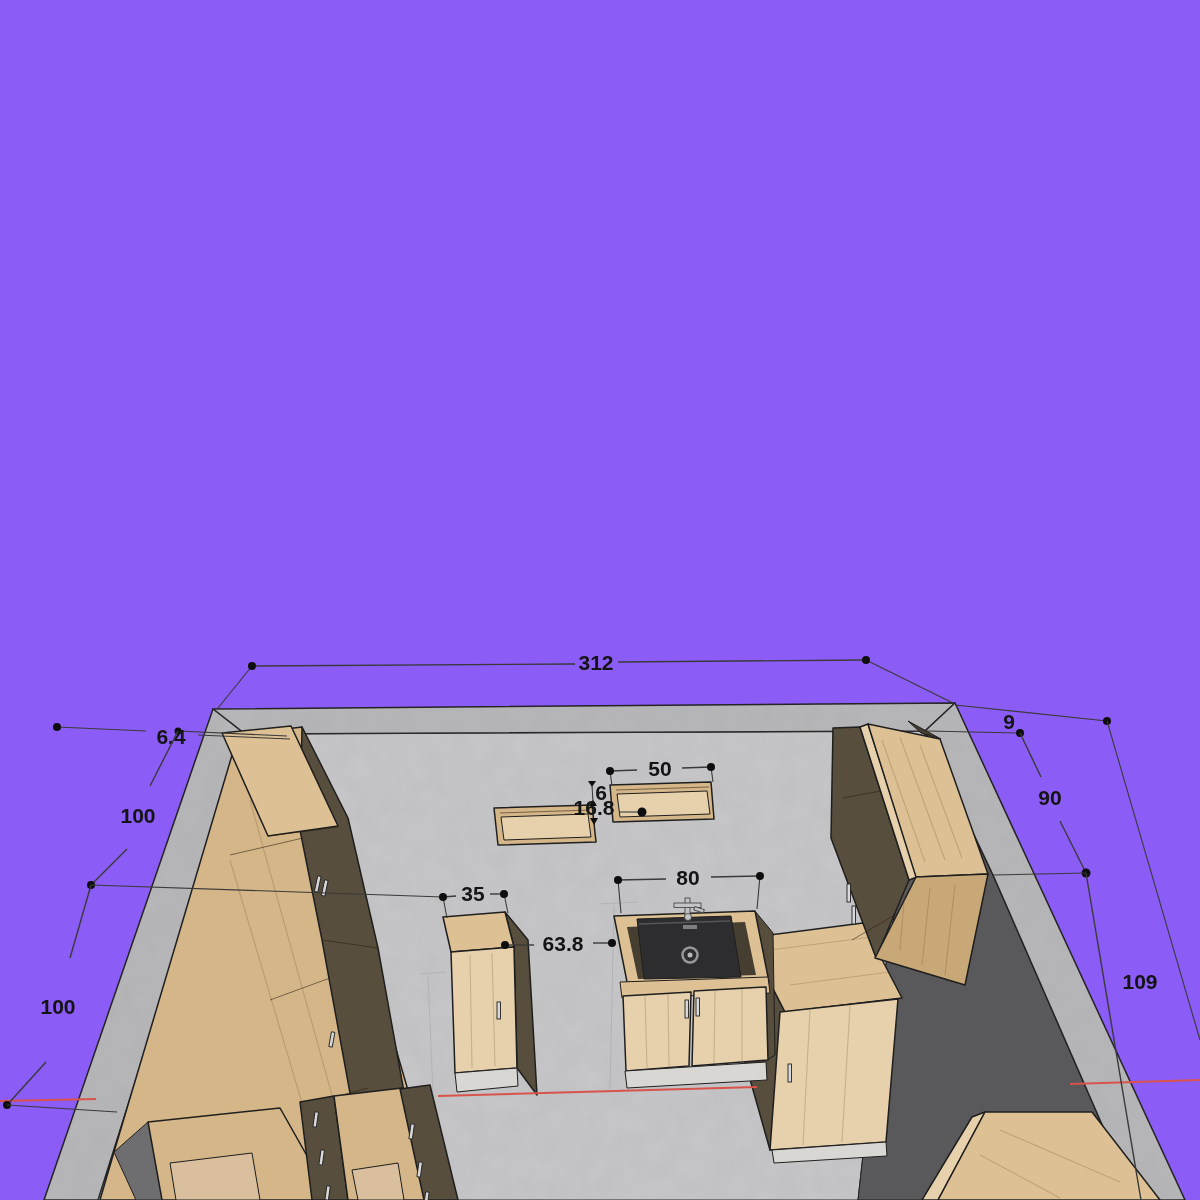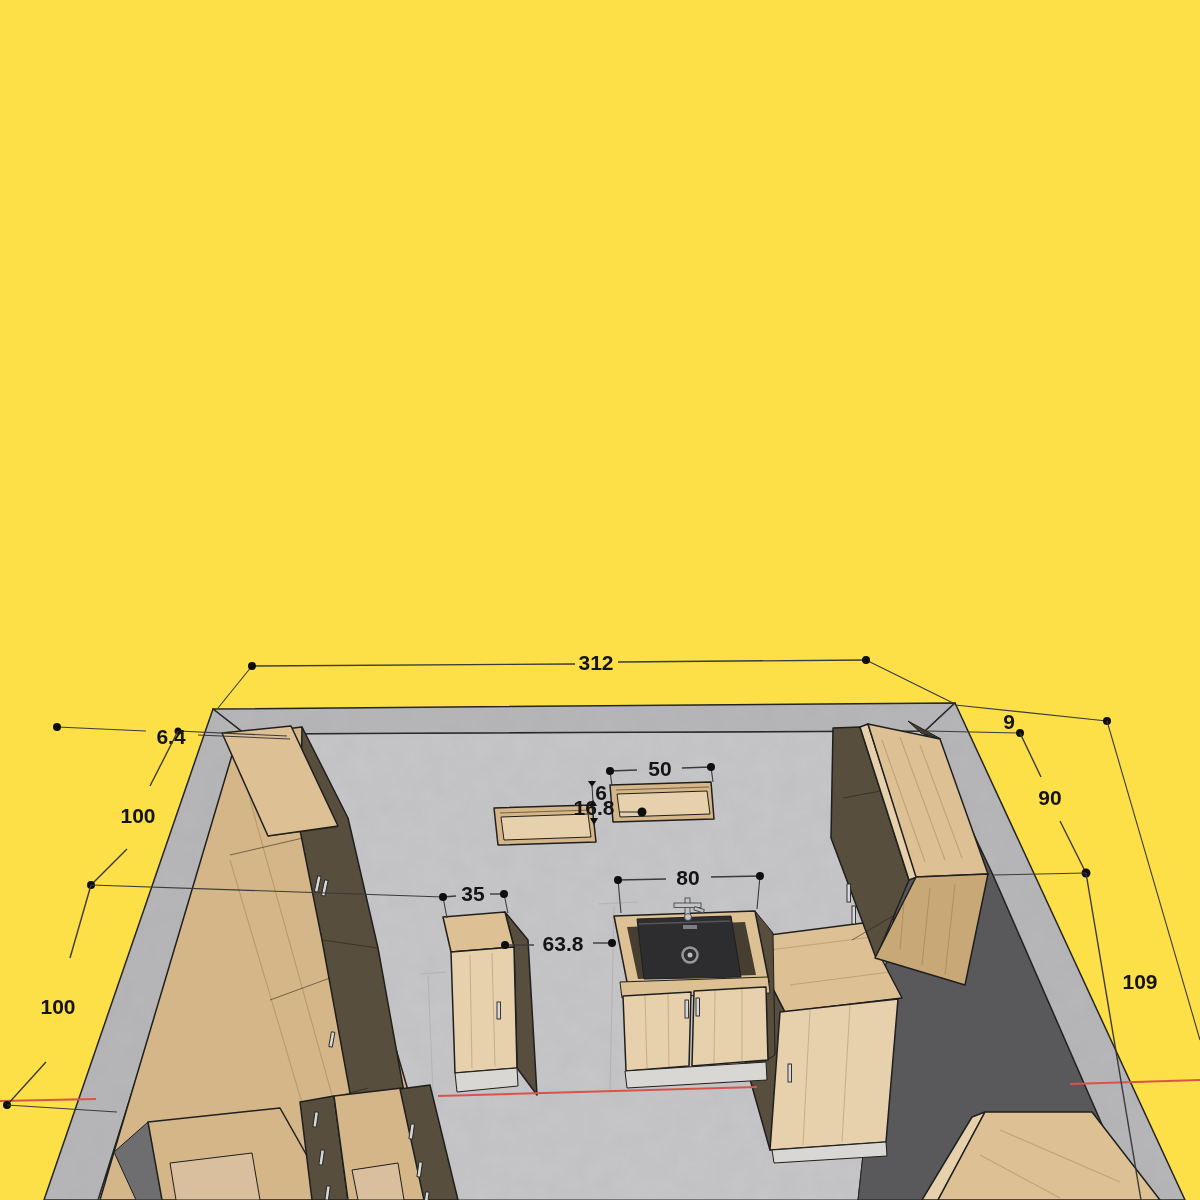--- a/index.html
+++ b/index.html
@@ -1,16 +1,16 @@
 <!DOCTYPE html>
 <html style="--floor: #c7c6c8; --wall_top: #b7b6b8; --wall_shadow: #59595b; --wood: #d5b688; --wood_light: #ddc194; --wood_mid: #c9a878; --wood_pale: #e7d1ac; --cabinet_dark: #574e3d; --tan_interior: #d9bf9e; --plinth: #d9d7d3; --sink_black: #2d2d2f; --section_red: #d9534c; --dim_line: #3a3a3a; --dim_text: #141414;"><head>
 <meta charset="utf-8">
 <style>
   html,body{margin:0;padding:0;background:#ffffff;}
-  .stage{position:relative;width:1200px;height:1200px;background:#fde047;overflow:hidden;
+  .stage{position:relative;width:1200px;height:1200px;background:#8b5cf6;overflow:hidden;
          font-family:"Liberation Sans",sans-serif;}
   svg{display:block}
   
   .floorF{fill:var(--floor,#c7c6c8)}
   .wallF{fill:var(--wall_top,#b7b6b8)}
   .shadowF{fill:var(--wall_shadow,#59595b)}
   .wood{fill:var(--wood,#d5b688)}
   .woodL{fill:var(--wood_light,#dcc093)}
   .woodM{fill:var(--wood_mid,#c9a878)}
   .woodP{fill:var(--wood_pale,#e6d0ab)}

